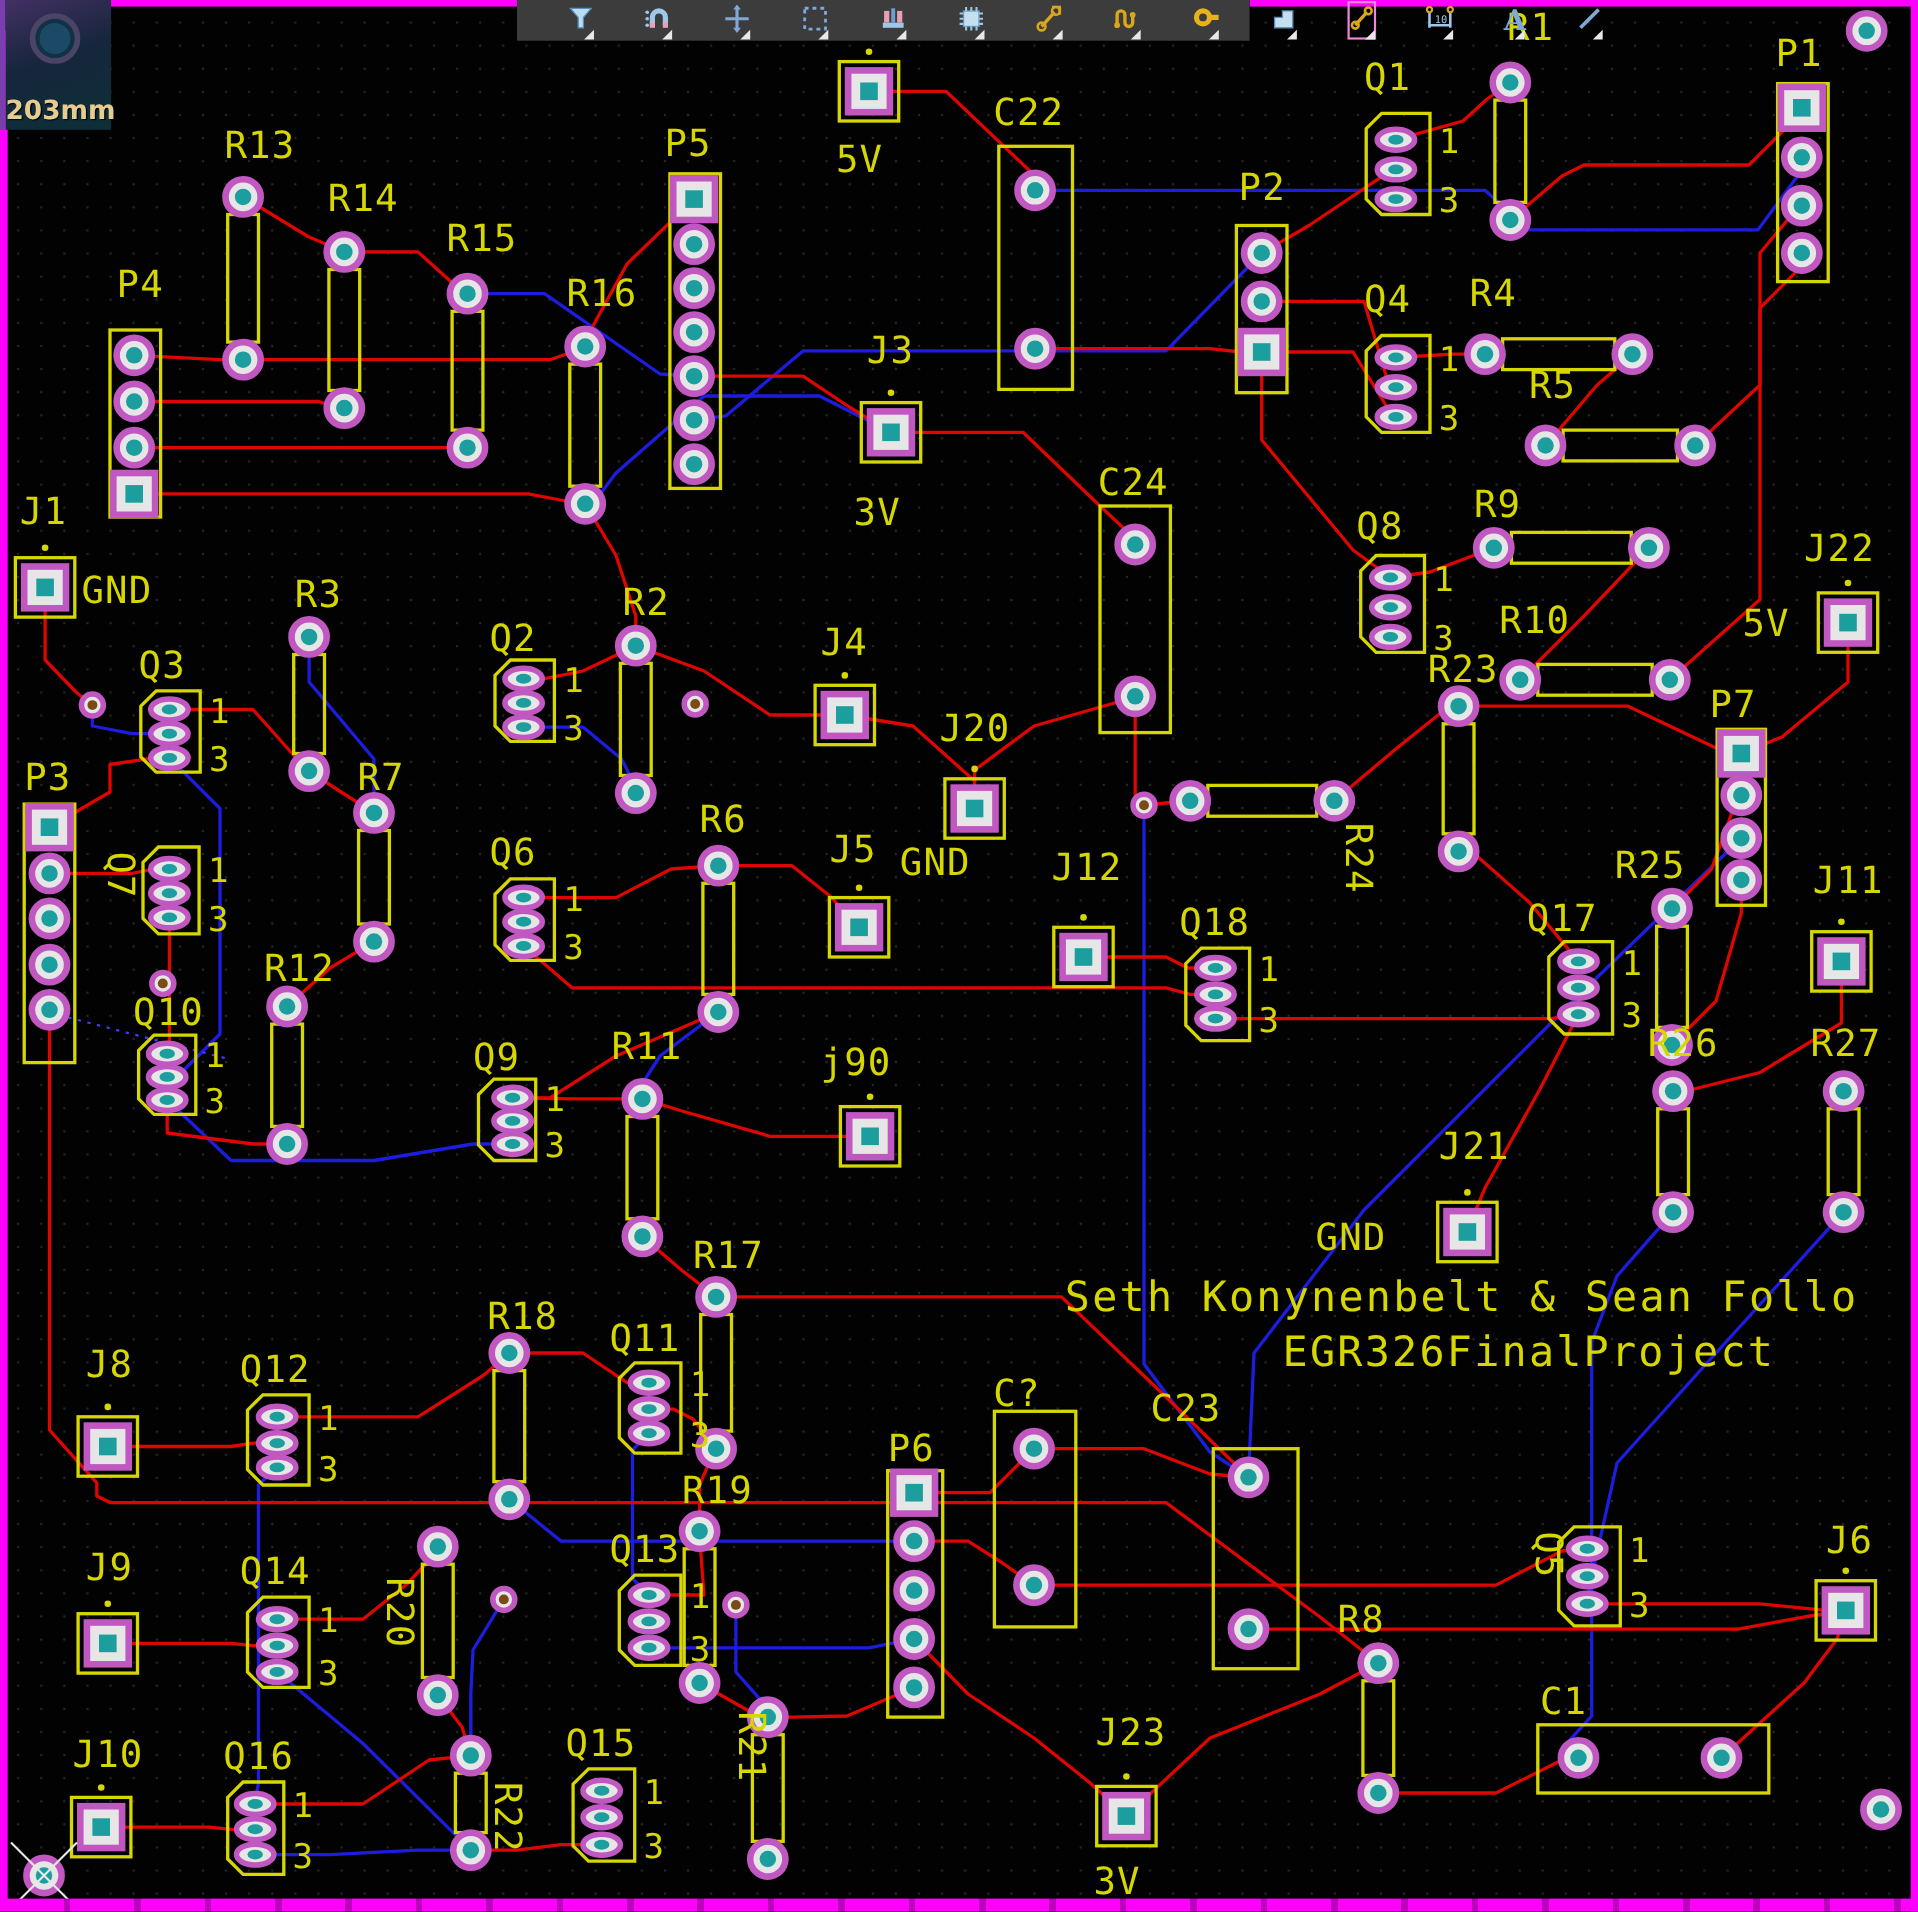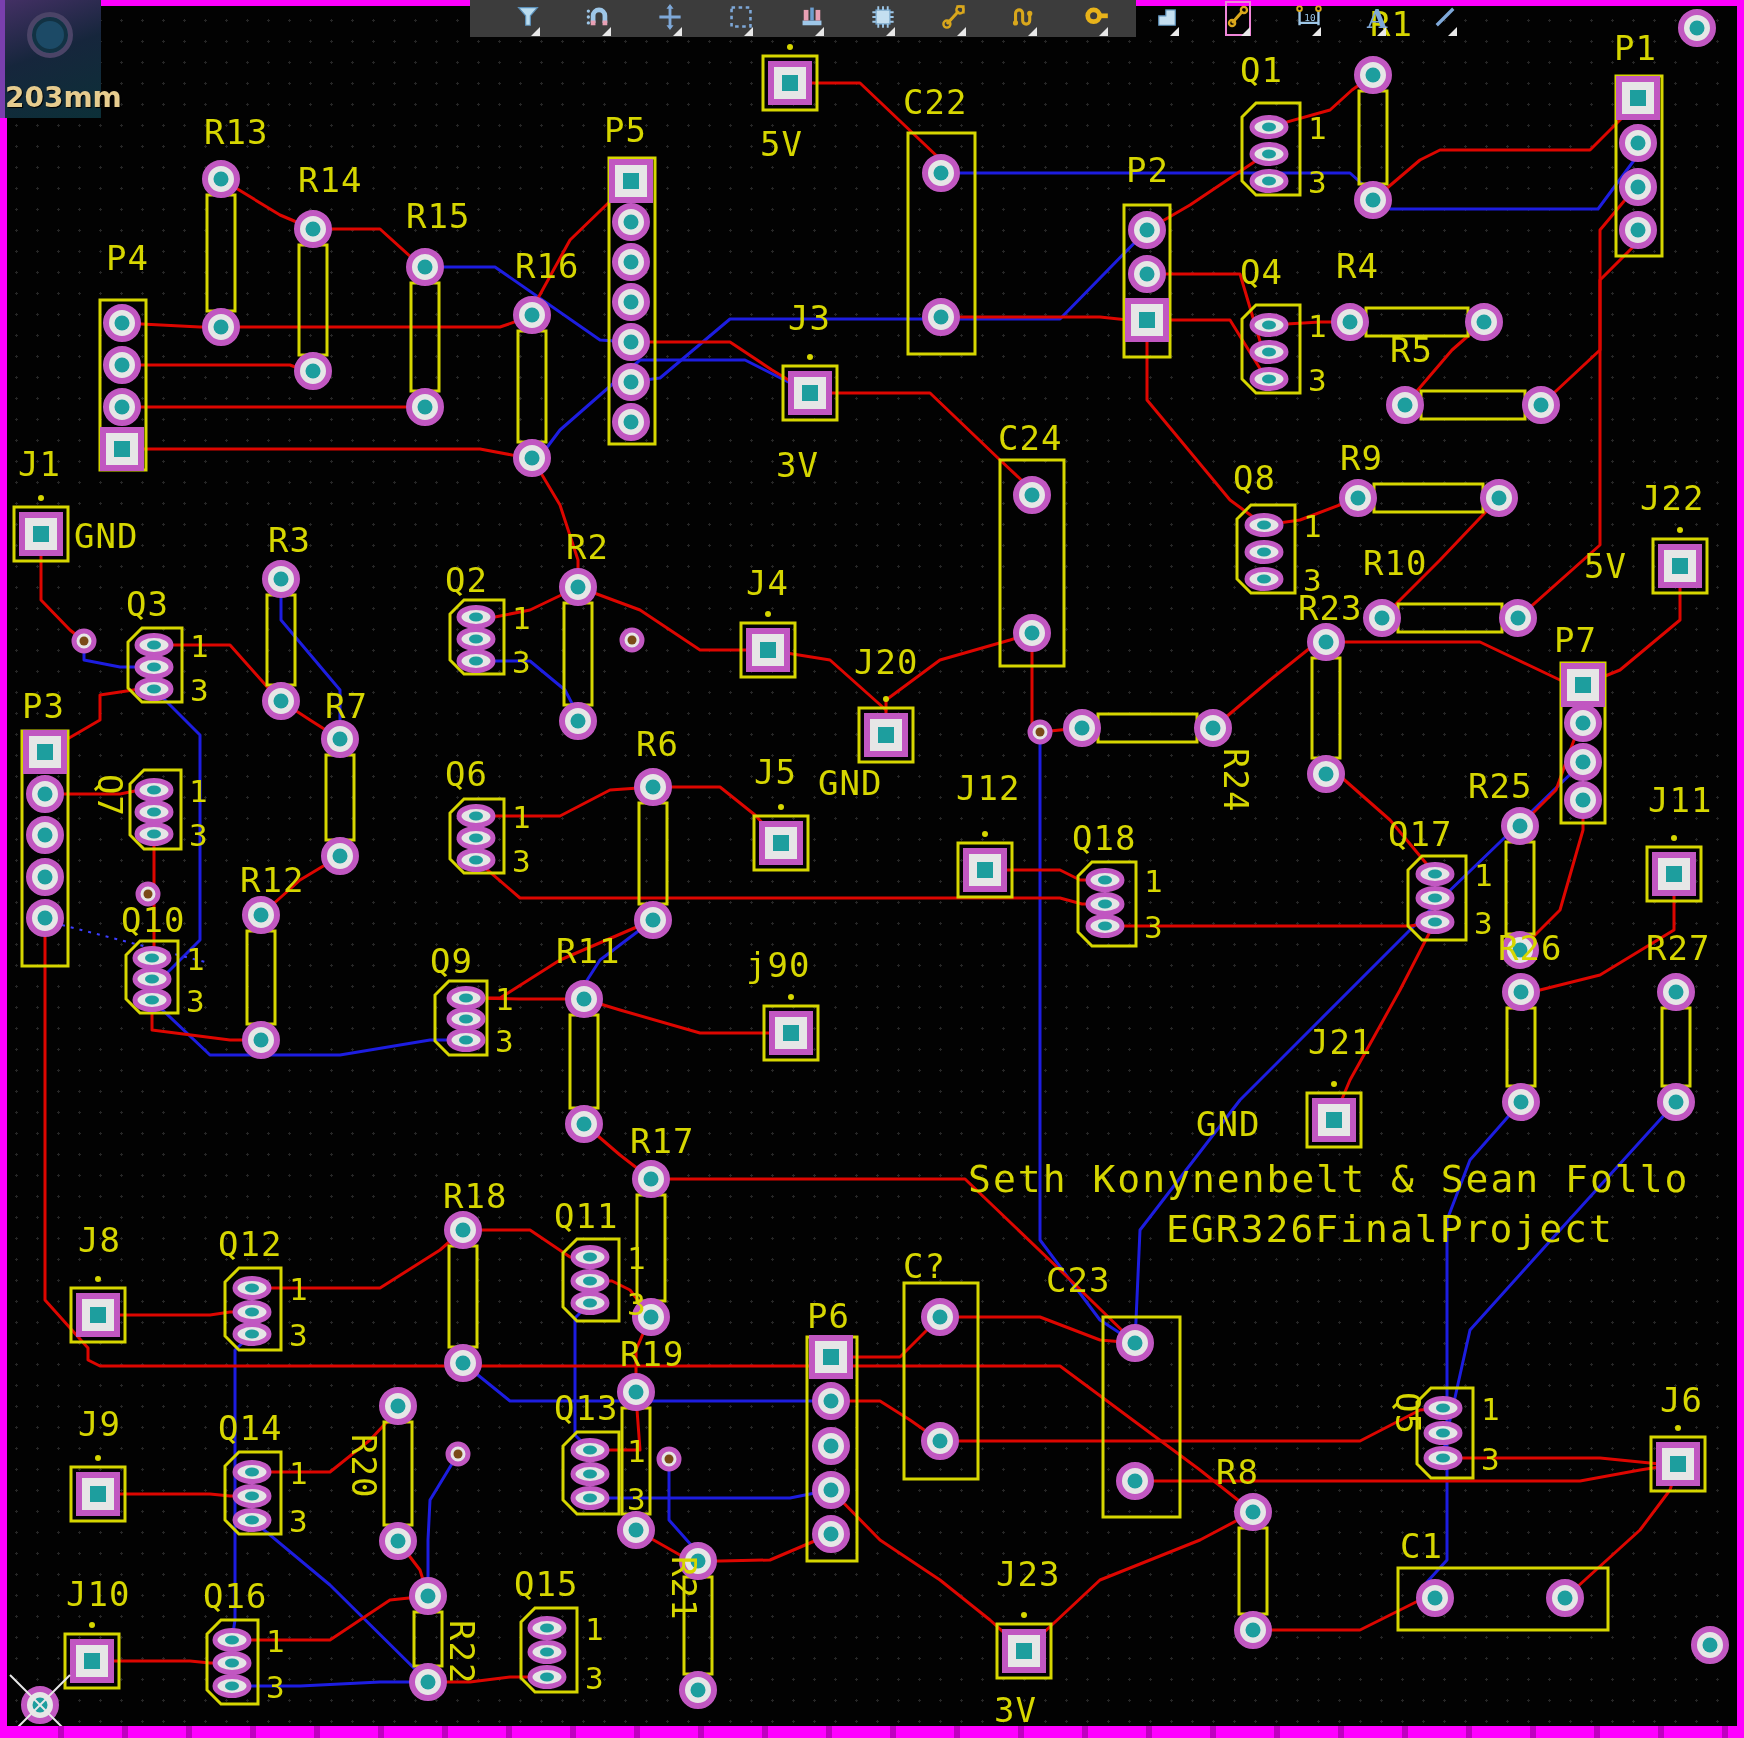--- a/index.html
+++ b/index.html
@@ -22,21 +22,21 @@
   .tool-cell{position:relative;width:47px;height:35px;display:flex;align-items:center;
     justify-content:center;cursor:pointer;margin-left:45px;}
   .tool-cell .dd{position:absolute;right:1px;bottom:0;width:0;height:0;
     border-left:9px solid transparent;border-bottom:9px solid #e8e8e8;}
   .tool-cell.selected{outline:2px solid #ef86d8;outline-offset:-2px;}
   #tooltip{position:absolute;left:0;top:0;width:96px;height:118px;z-index:31;
     background:linear-gradient(160deg,#433064 0%,#16263c 45%,#0c3038 100%);
     border-left:5px solid #7a3fae;}
   #tooltip .ring{position:absolute;left:22px;top:12px;width:36px;height:36px;border-radius:50%;
     background:#1c4a66;border:5px solid #4b4467;box-shadow:inset 0 0 0 4px #123243;}
-  #tooltip .size{position:absolute;left:0px;bottom:4px;color:#e6cc8f;font-size:28px;
+  #tooltip .size{position:absolute;left:0px;bottom:4px;color:#e6cc8f;font-size:24px;
     font-weight:bold;font-family:"DejaVu Sans",sans-serif;text-shadow:1px 1px 1px #000;}
   .edge{position:absolute;background:#ff00ff;z-index:20;}
   #edge-bottom{background:repeating-linear-gradient(90deg,#ff00ff 0 58px,#c000c0 58px 64px);}
 </style>
 </head>
 <body>
 
 <div id="stage">
   <div id="board-bg"></div>
 

